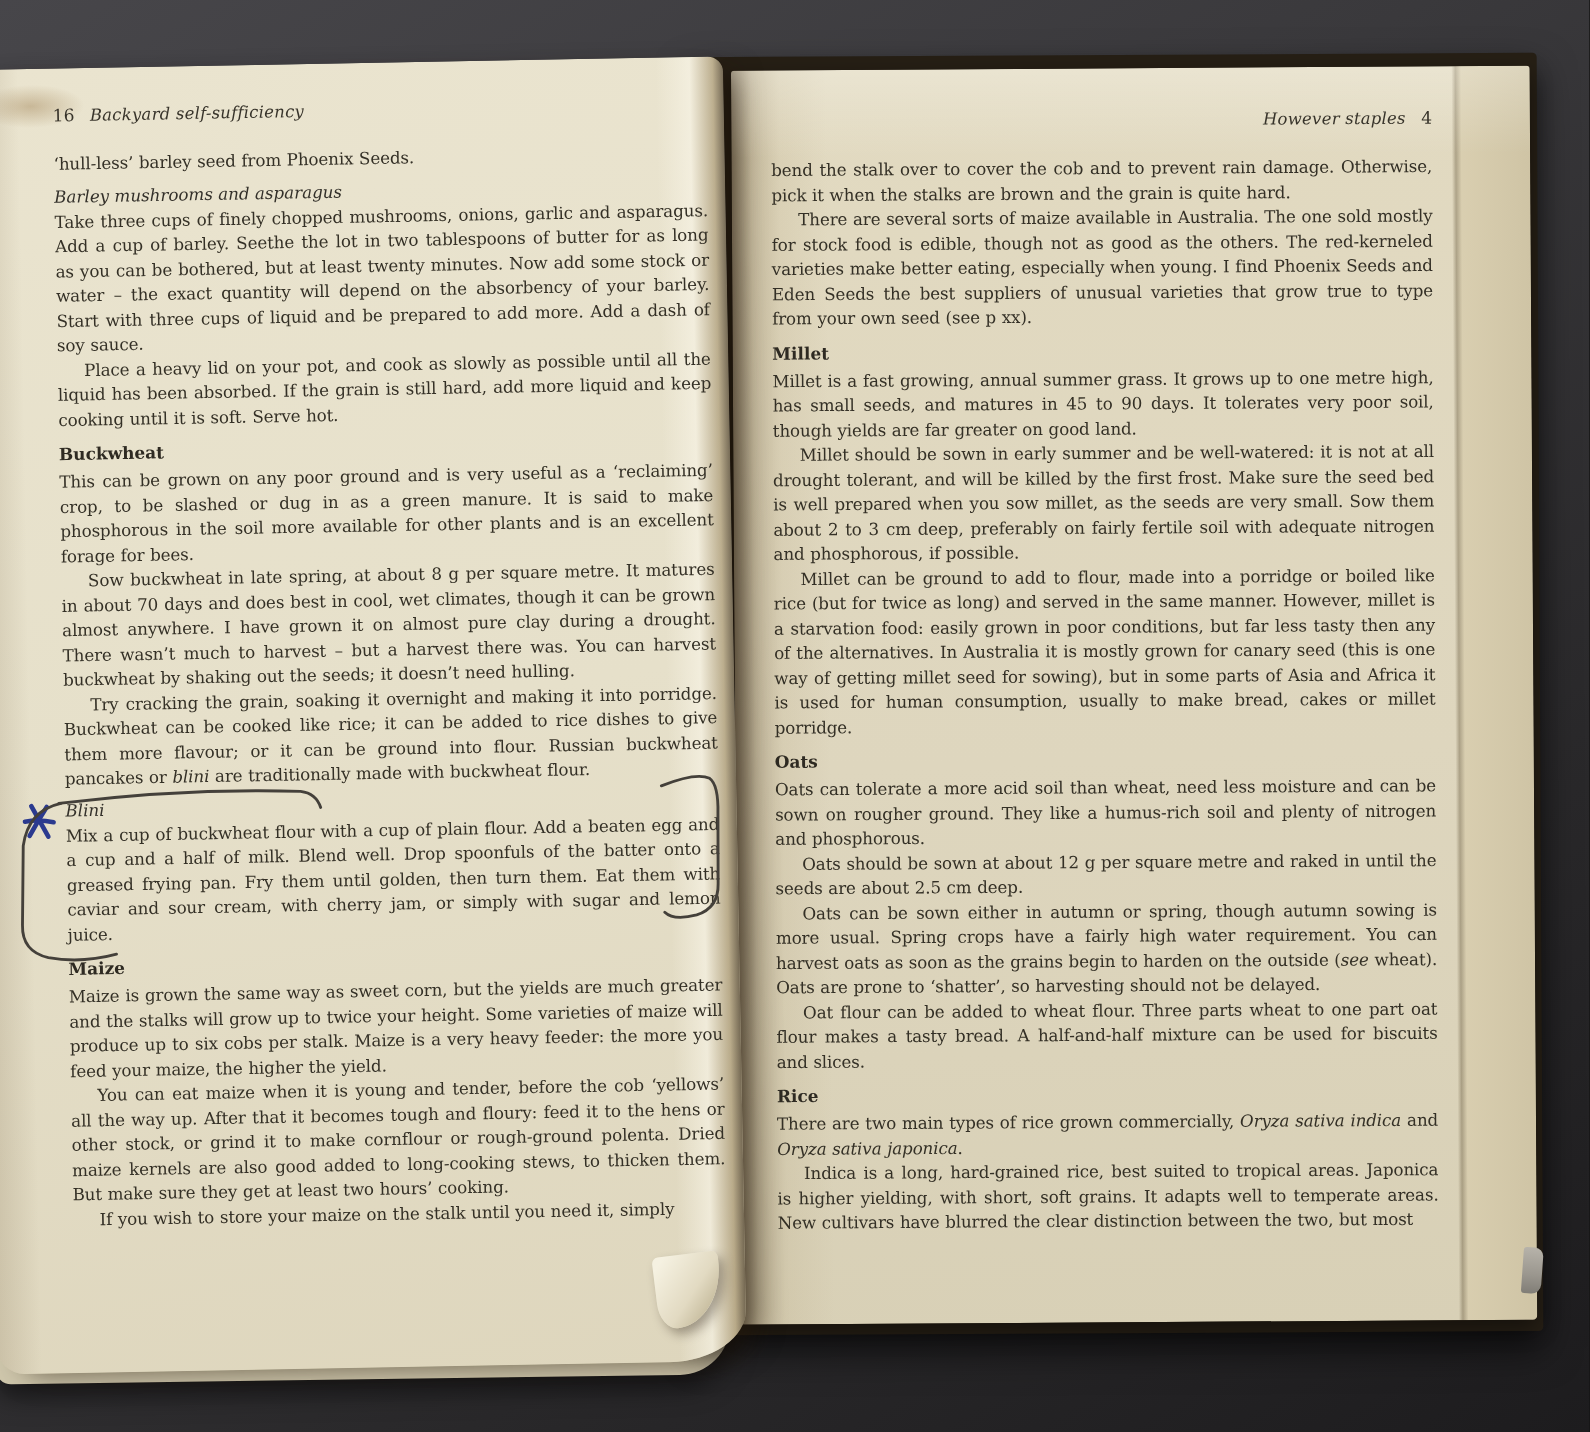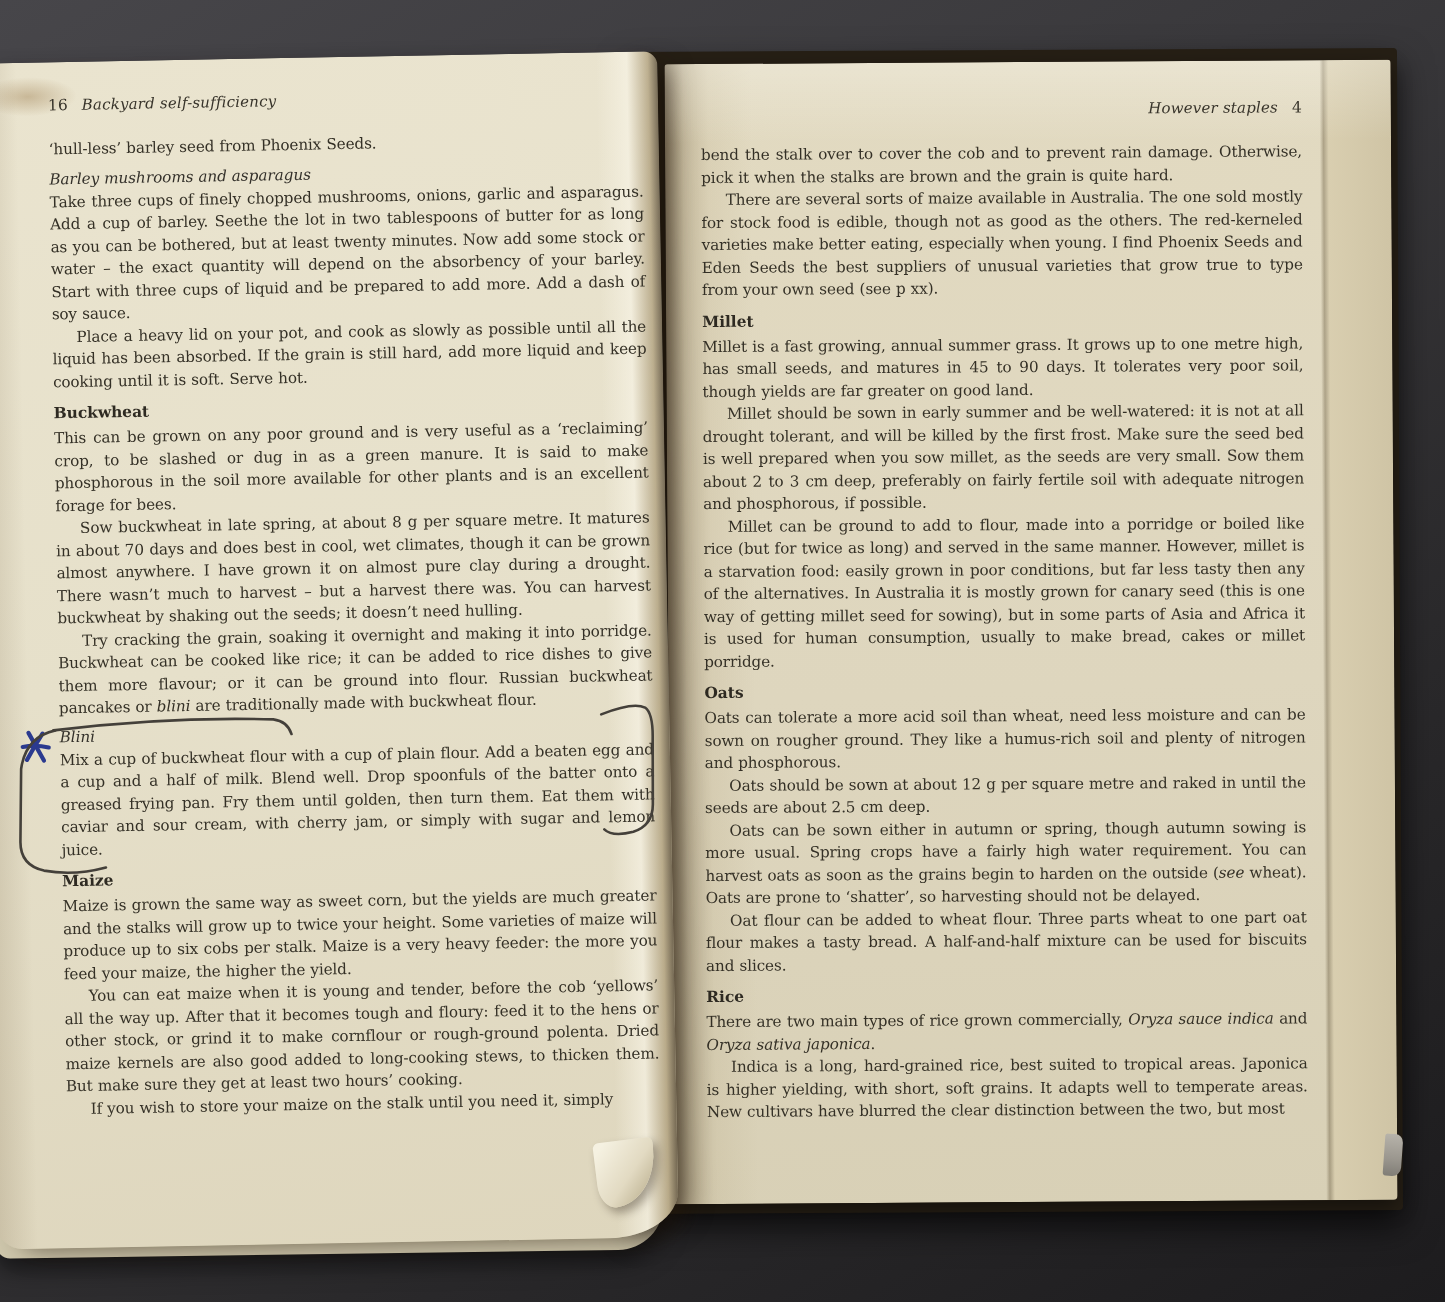--- a/index.html
+++ b/index.html
@@ -105,21 +105,21 @@
           <h3 class="heading">Millet</h3>
           <p class="para">Millet is a fast growing, annual summer grass. It grows up to one metre high, has small seeds, and matures in 45 to 90 days. It tolerates very poor soil, though yields are far greater on good land.</p>
           <p class="para indent">Millet should be sown in early summer and be well-watered: it is not at all drought tolerant, and will be killed by the first frost. Make sure the seed bed is well prepared when you sow millet, as the seeds are very small. Sow them about 2 to 3 cm deep, preferably on fairly fertile soil with adequate nitrogen and phosphorous, if possible.</p>
           <p class="para indent">Millet can be ground to add to flour, made into a porridge or boiled like rice (but for twice as long) and served in the same manner. However, millet is a starvation food: easily grown in poor conditions, but far less tasty then any of the alternatives. In Australia it is mostly grown for canary seed (this is one way of getting millet seed for sowing), but in some parts of Asia and Africa it is used for human consumption, usually to make bread, cakes or millet porridge.</p>
           <h3 class="heading">Oats</h3>
           <p class="para">Oats can tolerate a more acid soil than wheat, need less moisture and can be sown on rougher ground. They like a humus-rich soil and plenty of nitrogen and phosphorous.</p>
           <p class="para indent">Oats should be sown at about 12 g per square metre and raked in until the seeds are about 2.5 cm deep.</p>
           <p class="para indent">Oats can be sown either in autumn or spring, though autumn sowing is more usual. Spring crops have a fairly high water requirement. You can harvest oats as soon as the grains begin to harden on the outside (<i>see</i> wheat). Oats are prone to ‘shatter’, so harvesting should not be delayed.</p>
           <p class="para indent">Oat flour can be added to wheat flour. Three parts wheat to one part oat flour makes a tasty bread. A half-and-half mixture can be used for biscuits and slices.</p>
           <h3 class="heading">Rice</h3>
-          <p class="para">There are two main types of rice grown commercially, <i>Oryza sauce indica</i> and <i>Oryza sativa japonica</i>.</p>
+          <p class="para">There are two main types of rice grown commercially, <i>Oryza sativa indica</i> and <i>Oryza sativa japonica</i>.</p>
           <p class="para indent">Indica is a long, hard-grained rice, best suited to tropical areas. Japonica is higher yielding, with short, soft grains. It adapts well to temperate areas. New cultivars have blurred the clear distinction between the two, but most</p>
         </div>
     </div>
   </div>
 
   <div class="page page-left">
     <div class="textblock text-left">
       <div class="running-head">
         <span class="page-num">16</span>
         <span class="rh-title">Backyard self-sufficiency</span>

